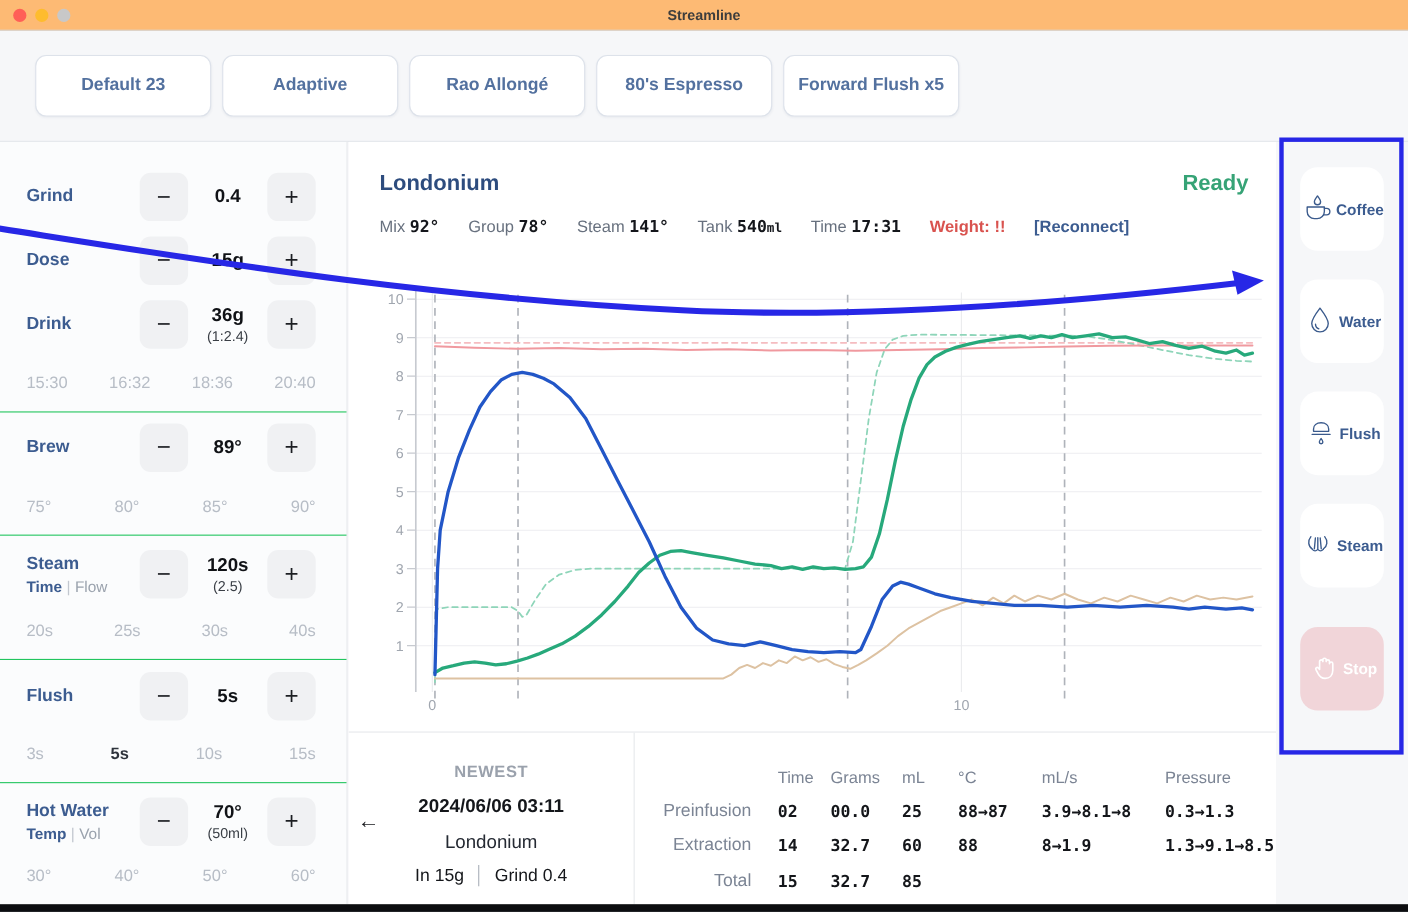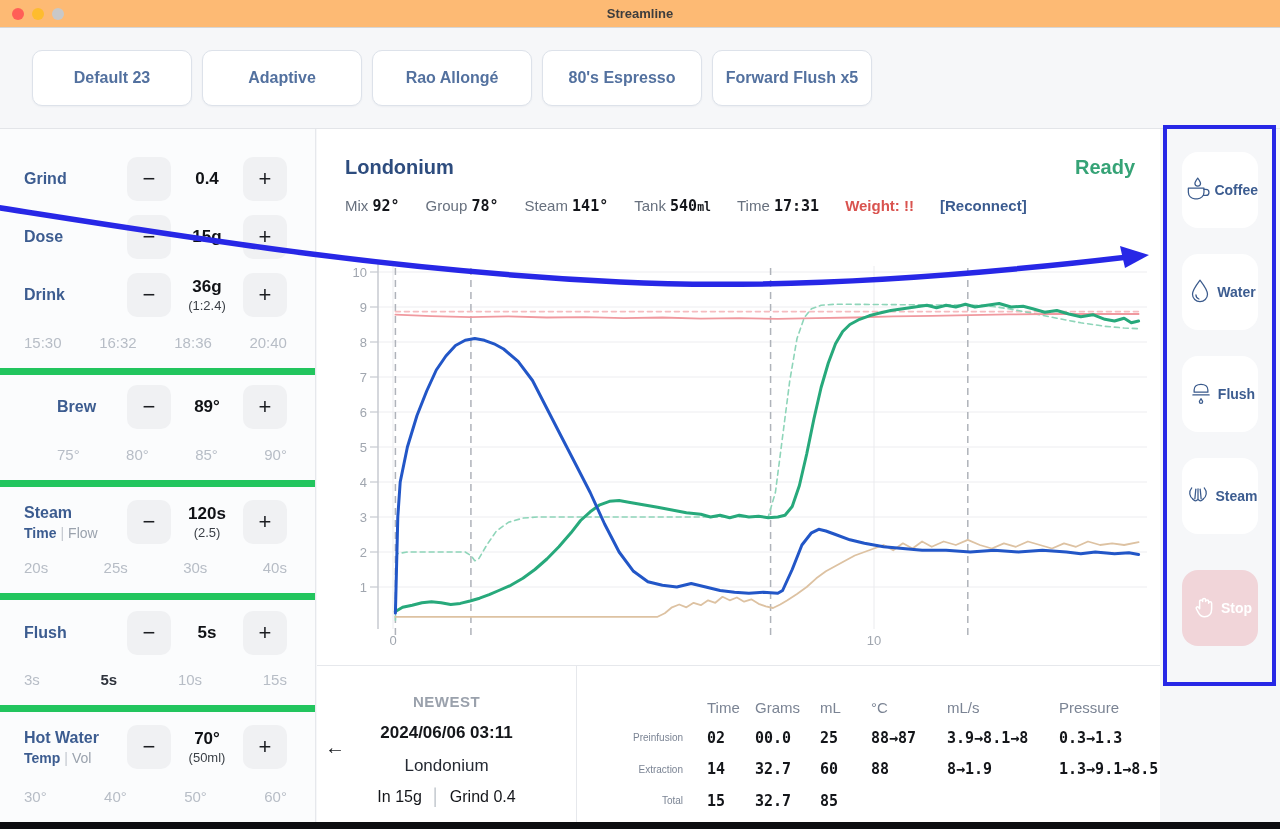--- a/index.html
+++ b/index.html
@@ -23,23 +23,23 @@
                  box-shadow:0 1px 2px rgba(40,60,90,.05); cursor:pointer; }
   .top-right { margin-left:auto; display:flex; gap:10px; }
   .pill-btn { height:40px; padding:0 24px; border-radius:20px; border:1.5px solid #40618f; background:transparent;
               font-family:inherit; font-size:16px; font-weight:bold; color:#2f5180; cursor:pointer; }
 
   .content-top-line { position:absolute; top:128px; left:0; right:0; border-top:1px solid #e3e5e9; }
 
   
   .sidebar { position:absolute; left:0; top:129px; width:316px; height:693px; background:#fbfcfd;
              border-right:1px solid #e6e8ec; }
-  .side-section { display:flex; flex-direction:column; border-bottom:7px solid #22c55e; }
+  .side-section { display:flex; flex-direction:column; border-bottom:1px solid #22c55e; }
   .side-section:nth-of-type(1){ height:246px; padding-top:21px; }
-  .side-section:nth-of-type(2){ height:112px; padding-top:3px;padding-left:33px; }
+  .side-section:nth-of-type(2){ height:112px; padding-top:3px; }
   .side-section:nth-of-type(3){ height:113px; padding-top:1px; }
   .side-section:nth-of-type(4){ height:112px; padding-top:4px; }
   .side-section:nth-of-type(5){ height:110px; padding-top:1px; border-bottom:none; }
   .side-row { height:58px; display:flex; align-items:center; padding:0 28px 0 24px; }
   .side-row.two { height:68px; }
   .side-label { flex:1; }
   .lab-main { font-size:16px; font-weight:bold; color:#3c5c90; }
   .lab-sub { font-size:14px; margin-top:3px; }
   .lab-sub .act { color:#3c5c90; font-weight:bold; }
   .lab-sub .dv { color:#c2c7cf; margin:0 4px; }
@@ -74,21 +74,21 @@
   .h-profile { font-size:17px; color:#252a33; margin-bottom:12px; }
   .h-meta { font-size:16px; color:#14161a; }
   .h-meta .dv { color:#b4bac2; margin:0 9px; }
   .back-arrow { position:absolute; left:8px; top:70px; background:none; border:none; font-size:20px; color:#14161a; cursor:pointer; }
 
   .shot-table { flex:1; padding-top:26px; }
   .t-head,.t-row { display:grid; grid-template-columns:130px 48px 65px 51px 76px 112px auto; align-items:center; }
   .t-head { height:30px; }
   .t-row { height:31.5px; }
   .t-h { color:#7b8494; font-size:15px; }
-  .t-label { text-align:right; padding-right:24px; color:#7b8494; font-size:10px; }
+  .t-label { text-align:right; padding-right:24px; color:#7b8494; font-size:16px; }
   .t-c { font-family:"DejaVu Sans Mono",monospace; font-weight:bold; font-size:15px; color:#14161a; }
 
   
   .rightcol { position:absolute; left:1160px; top:129px; width:120px; height:693px; background:#f6f7f9;
               display:flex; flex-direction:column; align-items:center; padding-top:23px; }
   .action-btn { width:76px; height:76px; border-radius:16px; background:#fff; border:none; margin-bottom:26px;
                 display:flex; flex-direction:row; align-items:center; justify-content:center; gap:1px;
                 font-family:inherit; cursor:pointer; flex:none; }
   .action-btn .ic { width:32px; height:30px; }
   .action-btn .ic svg { width:100%; height:100%; fill:none; stroke:#3a5a8c; stroke-width:2; stroke-linecap:round; stroke-linejoin:round; }

